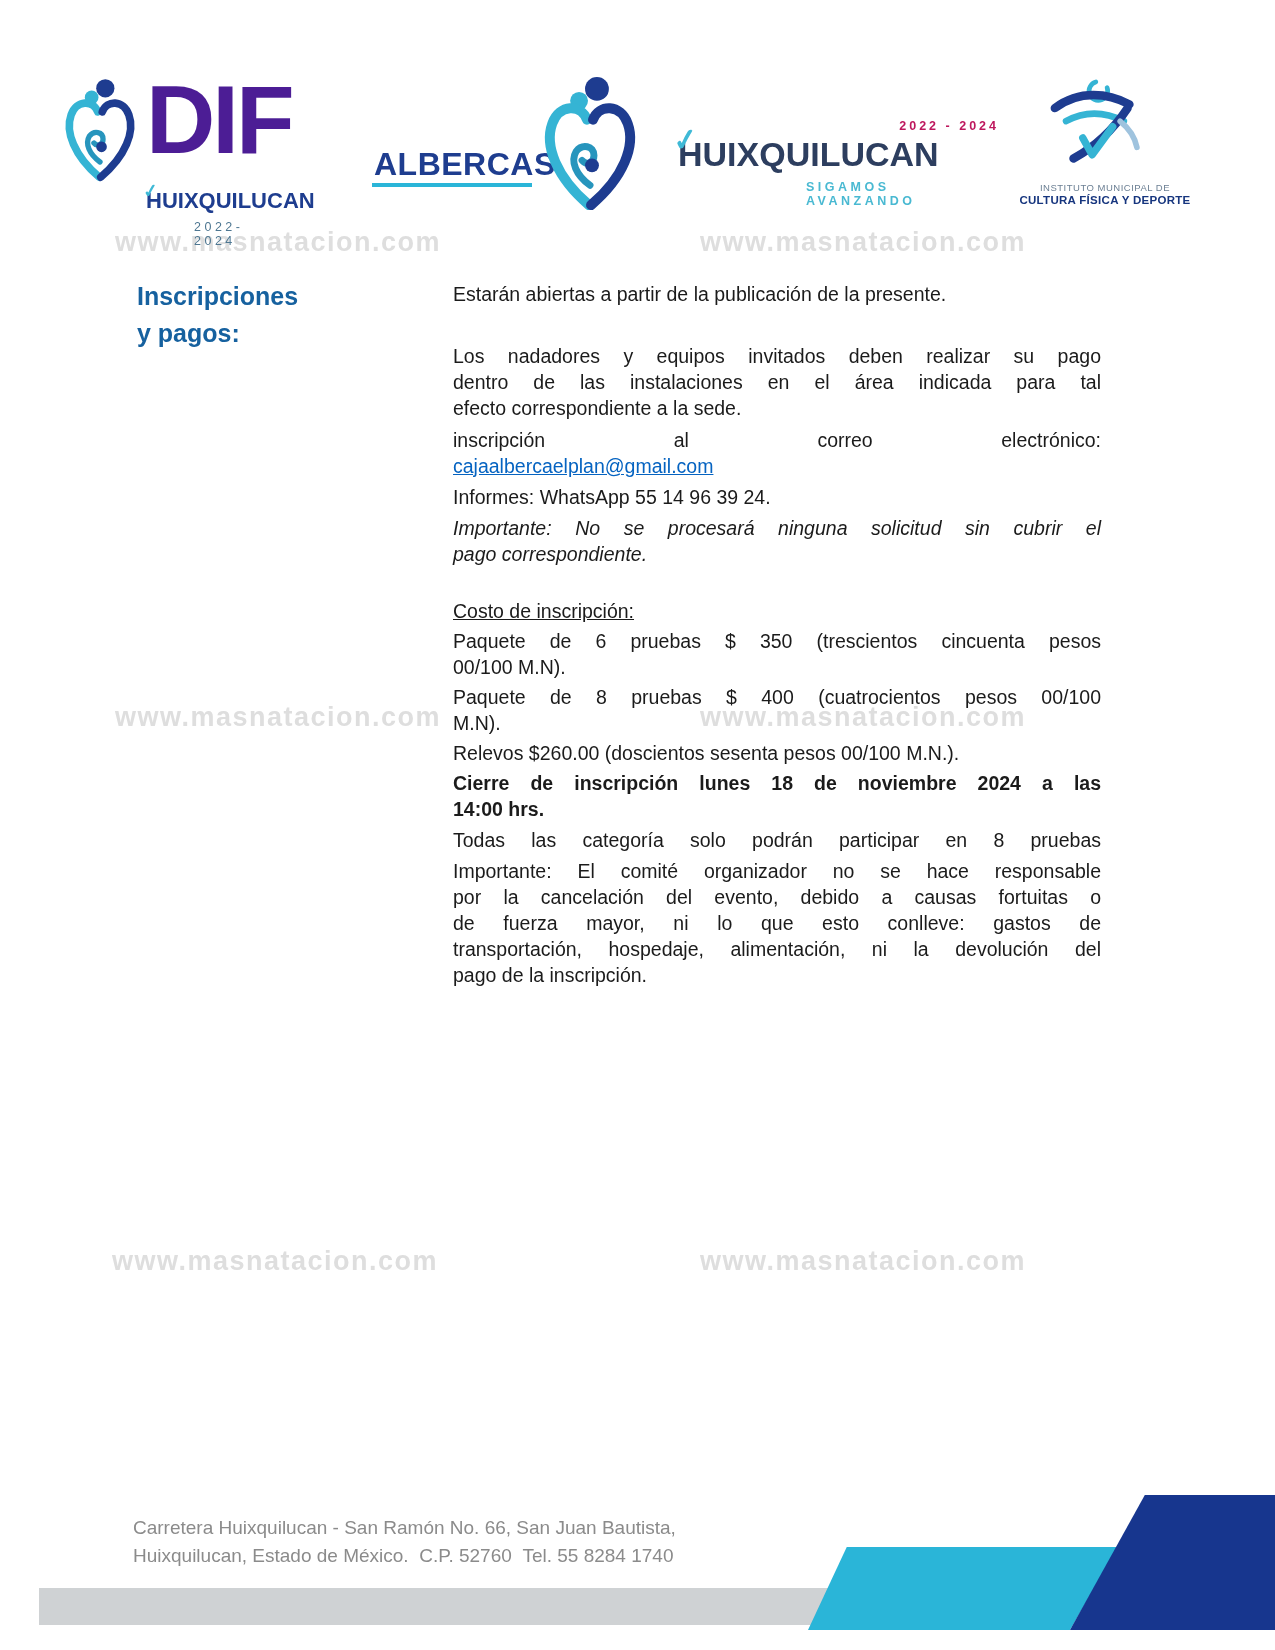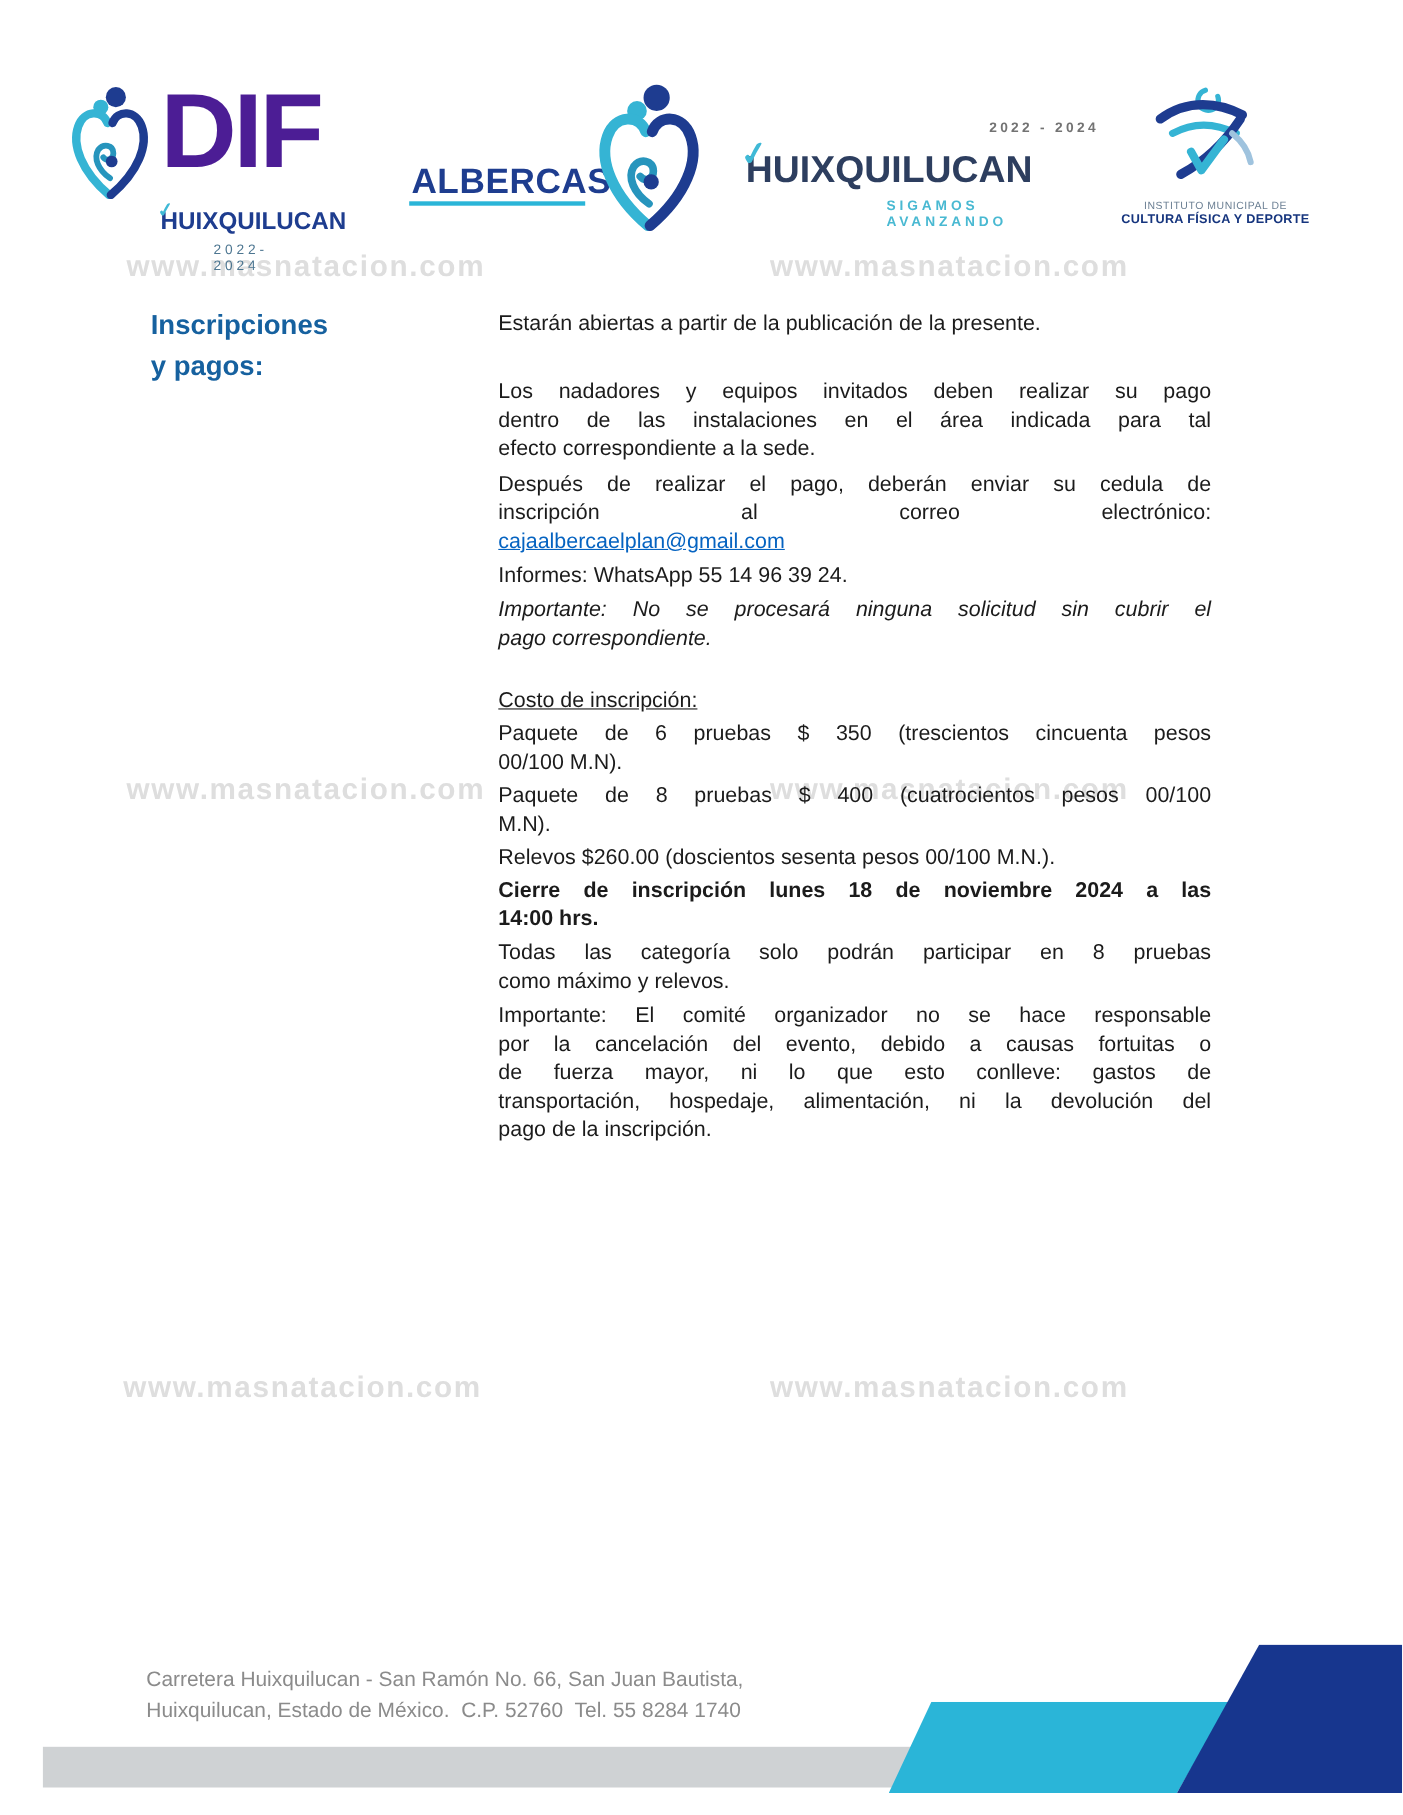--- a/index.html
+++ b/index.html
@@ -34,22 +34,22 @@
     position:absolute; left:374px; top:146px; font-size:32px; font-weight:800;
     color:#1e3d8f; letter-spacing:0.5px; z-index:1;
   }
   .alb-underline {
     position:absolute; left:372px; top:183px; width:160px; height:4px;
     background:#2ab5d8; z-index:1;
   }
   .alb-icon { position:absolute; left:540px; top:74px; z-index:1; }
 
   .huix-years {
-    position:absolute; left:857px; top:109px; width:142px; text-align:right;
-    font-size:12.5px; letter-spacing:3px; color:#737373; font-weight:600; z-index:1;
+    position:absolute; left:857px; top:119px; width:142px; text-align:right;
+    font-size:12.5px; letter-spacing:3px; color:#be185d; font-weight:600; z-index:1;
   }
   .huix-word {
     position:absolute; left:678px; top:135px; font-size:34px; font-weight:800;
     color:#2d3e5f; z-index:1;
   }
   .huix-tagline {
     position:absolute; left:806px; top:180px; font-size:12.5px; letter-spacing:3.5px;
     color:#49b9d2; font-weight:600; z-index:1;
   }
   .hcheck {
@@ -174,21 +174,20 @@
   <div class="bodycol" id="body-paragraphs">
       <div class="para normal" style="margin-bottom: 36px;">
         <div class="line">Estarán abiertas a partir de la publicación de la presente.</div>
       </div>
       <div class="para normal" style="margin-bottom: 6px;">
         <div class="line jline">Los nadadores y equipos invitados deben realizar su pago</div>
         <div class="line jline">dentro de las instalaciones en el área indicada para tal</div>
         <div class="line">efecto correspondiente a la sede.</div>
       </div>
       <div class="para normal" style="margin-bottom: 0px;">
-        <div class="line jline">Después de realizar el pago, deberán enviar su cedula de</div>
         <div class="line jline">inscripción al correo electrónico:</div>
       </div>
       <div class="para link" style="margin-bottom: 5px;">
         <a href="#" class="line email">cajaalbercaelplan@gmail.com</a>
       </div>
       <div class="para normal" style="margin-bottom: 5px;">
         <div class="line">Informes: WhatsApp 55 14 96 39 24.</div>
       </div>
       <div class="para italic" style="margin-bottom: 31px;">
         <div class="line jline">Importante: No se procesará ninguna solicitud sin cubrir el</div>
@@ -207,21 +206,20 @@
       </div>
       <div class="para normal" style="margin-bottom: 4px;">
         <div class="line">Relevos $260.00 (doscientos sesenta pesos 00/100 M.N.).</div>
       </div>
       <div class="para bold" style="margin-bottom: 5px;">
         <div class="line jline">Cierre de inscripción lunes 18 de noviembre 2024 a las</div>
         <div class="line">14:00 hrs.</div>
       </div>
       <div class="para normal" style="margin-bottom: 5px;">
         <div class="line jline">Todas las categoría solo podrán participar en 8 pruebas</div>
-        <div class="line">como máximo y relevos.</div>
       </div>
       <div class="para normal" style="margin-bottom: 0px;">
         <div class="line jline">Importante: El comité organizador no se hace responsable</div>
         <div class="line jline">por la cancelación del evento, debido a causas fortuitas o</div>
         <div class="line jline">de fuerza mayor, ni lo que esto conlleve: gastos de</div>
         <div class="line jline">transportación, hospedaje, alimentación, ni la devolución del</div>
         <div class="line">pago de la inscripción.</div>
       </div>
     </div>
 

